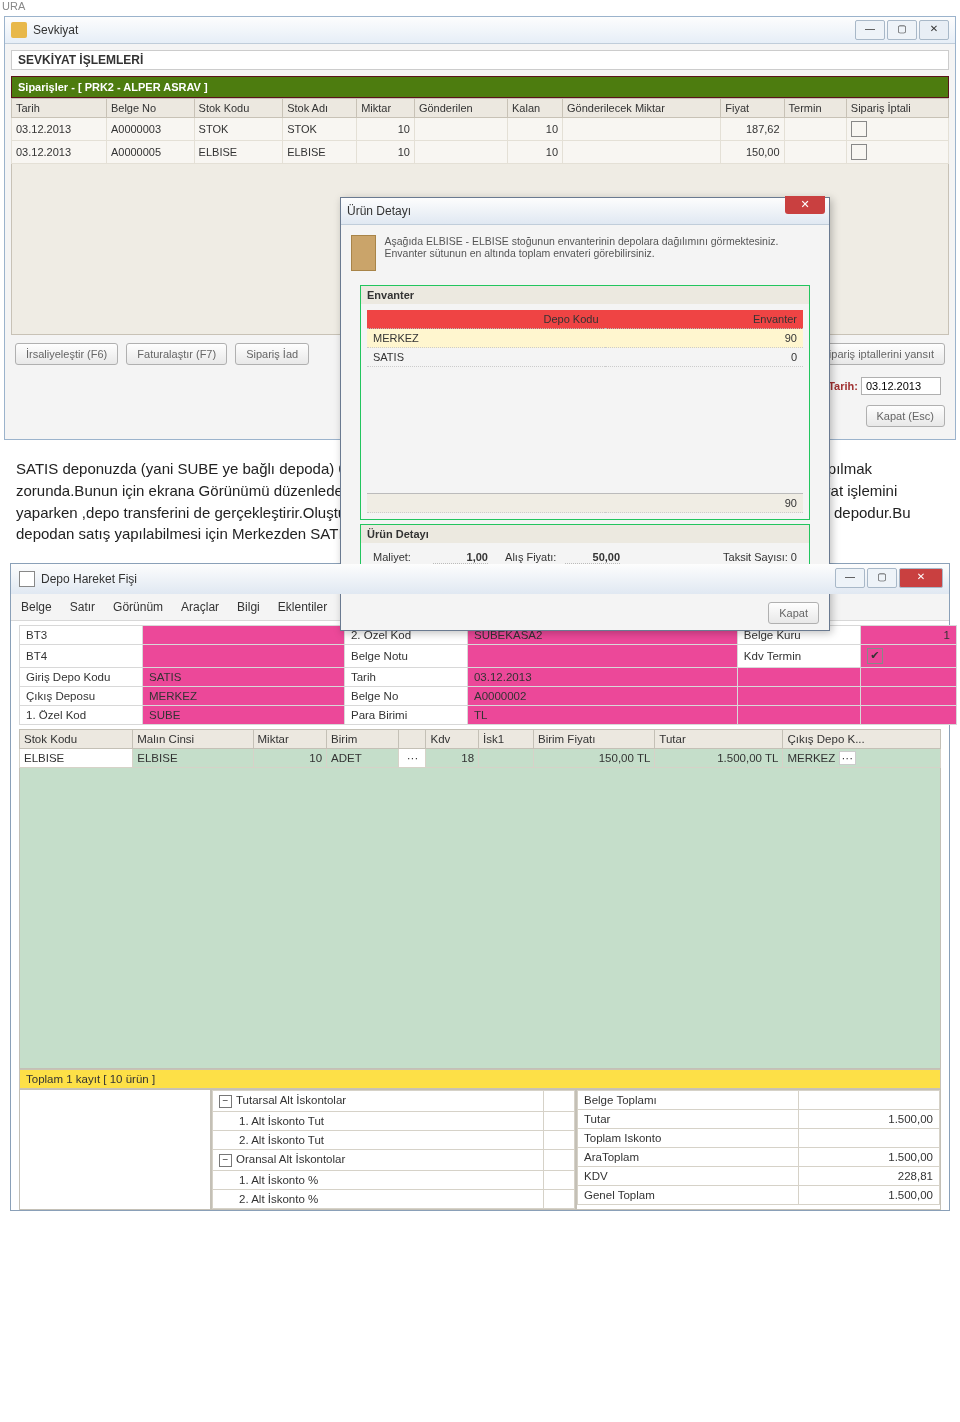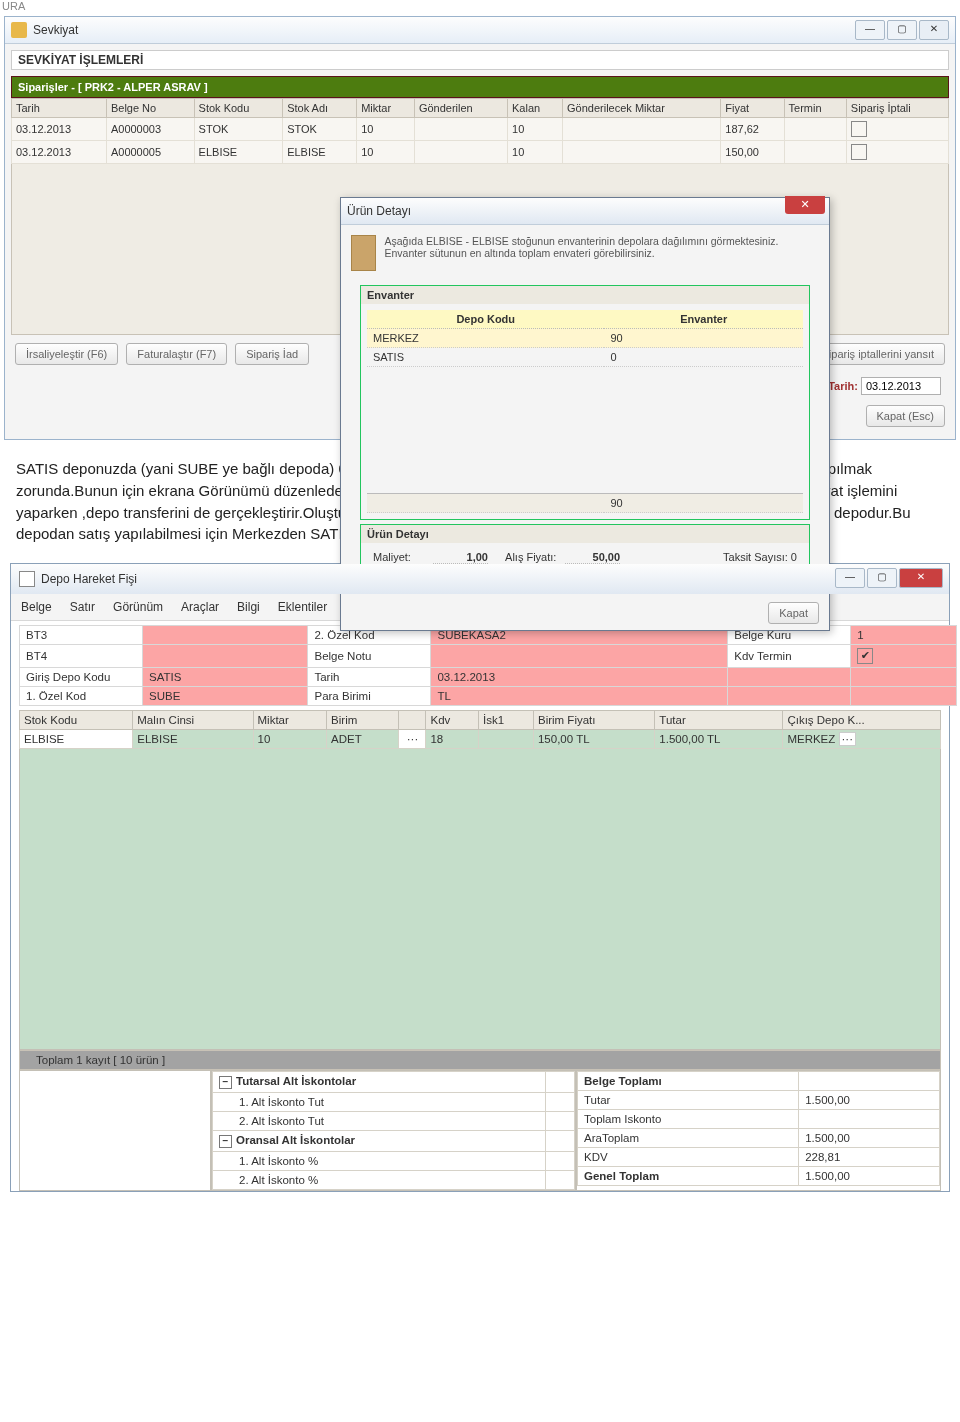--- a/index.html
+++ b/index.html
@@ -24,55 +24,55 @@
 .termin input{border:1px solid #b0b0b0;padding:2px 4px;font-size:11px;width:70px}
 
 .modal{position:absolute;left:335px;top:180px;width:488px;background:#f4f4f4;border:1px solid #6a7a90;box-shadow:2px 2px 8px rgba(0,0,0,.25)}
 .modal .titlebar{background:linear-gradient(#fdfdfd,#e0e8f2)}
 .mclose{position:absolute;right:4px;top:-2px;width:40px;height:18px;background:#c94040;color:#fff;border-radius:0 0 3px 3px;text-align:center;line-height:16px;font-size:11px}
 .info{display:flex;gap:8px;padding:10px;font-size:10.5px;color:#555}
 .info .pkg{width:36px;height:34px;background:#caa46a;border:1px solid #a88448}
 .group{margin:4px 19px;border:1px solid #22c55e}
 .group .ghdr{background:#ece9e0;padding:3px 6px;font-weight:bold;font-size:11px}
 .envgrid{width:100%;border-collapse:collapse;font-size:11px}
-.envgrid th{background:#fef9c3;border-bottom:1px dotted #bbb;padding:3px 6px;text-align:center;font-weight:bold}
+.envgrid th{background:#ef4444;border-bottom:1px dotted #bbb;padding:3px 6px;text-align:right;font-weight:normal}
 .envgrid td{border-bottom:1px dotted #ccc;padding:3px 6px}
 .envgrid tr.sel td{background:#fff6cf}
 .envspace{height:120px}
 .totrow td{border-top:1px solid #bbb;background:#f0ede4}
 .detail{padding:8px 12px;font-size:11px}
 .detail .lbl{display:inline-block;width:60px}
 .detail .val{display:inline-block;width:55px;text-align:right;font-weight:bold;border-bottom:1px dotted #bbb;margin-right:14px}
 .mbtnrow{text-align:right;padding:6px 10px}
 
 .article{padding:14px 16px;font-size:15px;line-height:1.45;color:#222}
 
 .win2{border:1px solid #8aa0b8;margin:4px 10px 6px}
 .tb2{background:linear-gradient(#fdfdfd,#e0e8f2);height:30px;display:flex;align-items:center;padding:0 8px;position:relative}
 .tb2 .ico2{width:14px;height:14px;border:1px solid #888;margin-right:6px;background:#fff}
 .tb2 .wbtns{top:4px;right:6px}
 .tb2 .wbtn.cls2{background:#c94040;color:#fff;width:42px}
 .menu{background:#f4f4f4;padding:6px 10px;display:flex;gap:18px;font-size:12px;border-bottom:1px solid #d8d8d8}
 .formgrid{border:1px solid #c8c8c8;margin:4px 8px}
-.formgrid td{border:1px solid #d8d8d8;padding:3px 6px;font-size:11.5px;background:#fca5a5}
+.formgrid td{border:1px solid #d8d8d8;padding:3px 6px;font-size:11.5px;background:#ec4899}
 .formgrid td.lbl{width:110px;background:#fff}
 .chk{width:14px;height:14px;border:1px solid #888;display:inline-block;vertical-align:middle;text-align:center;line-height:12px;font-size:11px}
 .dgrid{width:100%;border-collapse:collapse;font-size:11.5px;margin-top:2px}
 .dgrid th{background:#ece8e0;border:1px solid #c4c0b6;padding:3px 4px;text-align:left;font-weight:normal}
 .dgrid td{border:1px solid #d6d2c8;padding:3px 4px;background:#c5deca}
 .dgrid td.wht{background:#fff}
 .greenbox{background:#c5deca;height:300px;border:1px solid #c4c0b6;border-top:none;margin:0 0 0 0}
-.status{background:#a3a3a3;border:1px solid #c8c2b6;padding:3px 16px;font-size:11.5px;margin:0}
+.status{background:#fde047;border:1px solid #c8c2b6;padding:3px 6px;font-size:11.5px;margin:0}
 .bottom{display:flex;margin:0}
 .bottom .col{flex:1;border:1px solid #c4c0b6}
 .bottom table{width:100%}
 .bottom td{border:1px solid #d6d2c8;padding:3px 6px;font-size:11.5px}
-.bottom .hcell{font-weight:bold}
+.bottom .hcell{font-weight:normal}
 .tree-ico{display:inline-block;width:11px;height:11px;border:1px solid #777;text-align:center;line-height:9px;font-size:10px;margin-right:4px}
-.num{}
+.num{text-align:right}
 </style>
 </head>
 <body>
 
 <div style="padding:0 2px;color:#888;font-size:11px">URA</div>
 <div class="win" style="position:relative">
  <div class="titlebar">
   <span class="ico"></span>
   <span class="ttl">Sevkiyat</span>
   <div class="wbtns">
@@ -236,20 +236,28 @@
    <td class="lbl">Belge Notu</td>
           <td></td>
    <td class="lbl">Kdv Termin</td>
           <td><span class="chk">✔</span></td>
   </tr>
   <tr>
    <td class="lbl">Giriş Depo Kodu</td>
           <td>SATIS</td>
    <td class="lbl">Tarih</td>
           <td>03.12.2013</td>
+   <td></td>
+          <td></td>
+  </tr>
+  <tr>
+   <td class="lbl">Çıkış Deposu</td>
+          <td>MERKEZ</td>
+   <td class="lbl">Belge No</td>
+          <td>A0000002</td>
    <td></td>
           <td></td>
   </tr>
   <tr>
    <td class="lbl">1. Özel Kod</td>
           <td>SUBE</td>
    <td class="lbl">Para Birimi</td>
           <td>TL</td>
    <td></td>
           <td></td>

